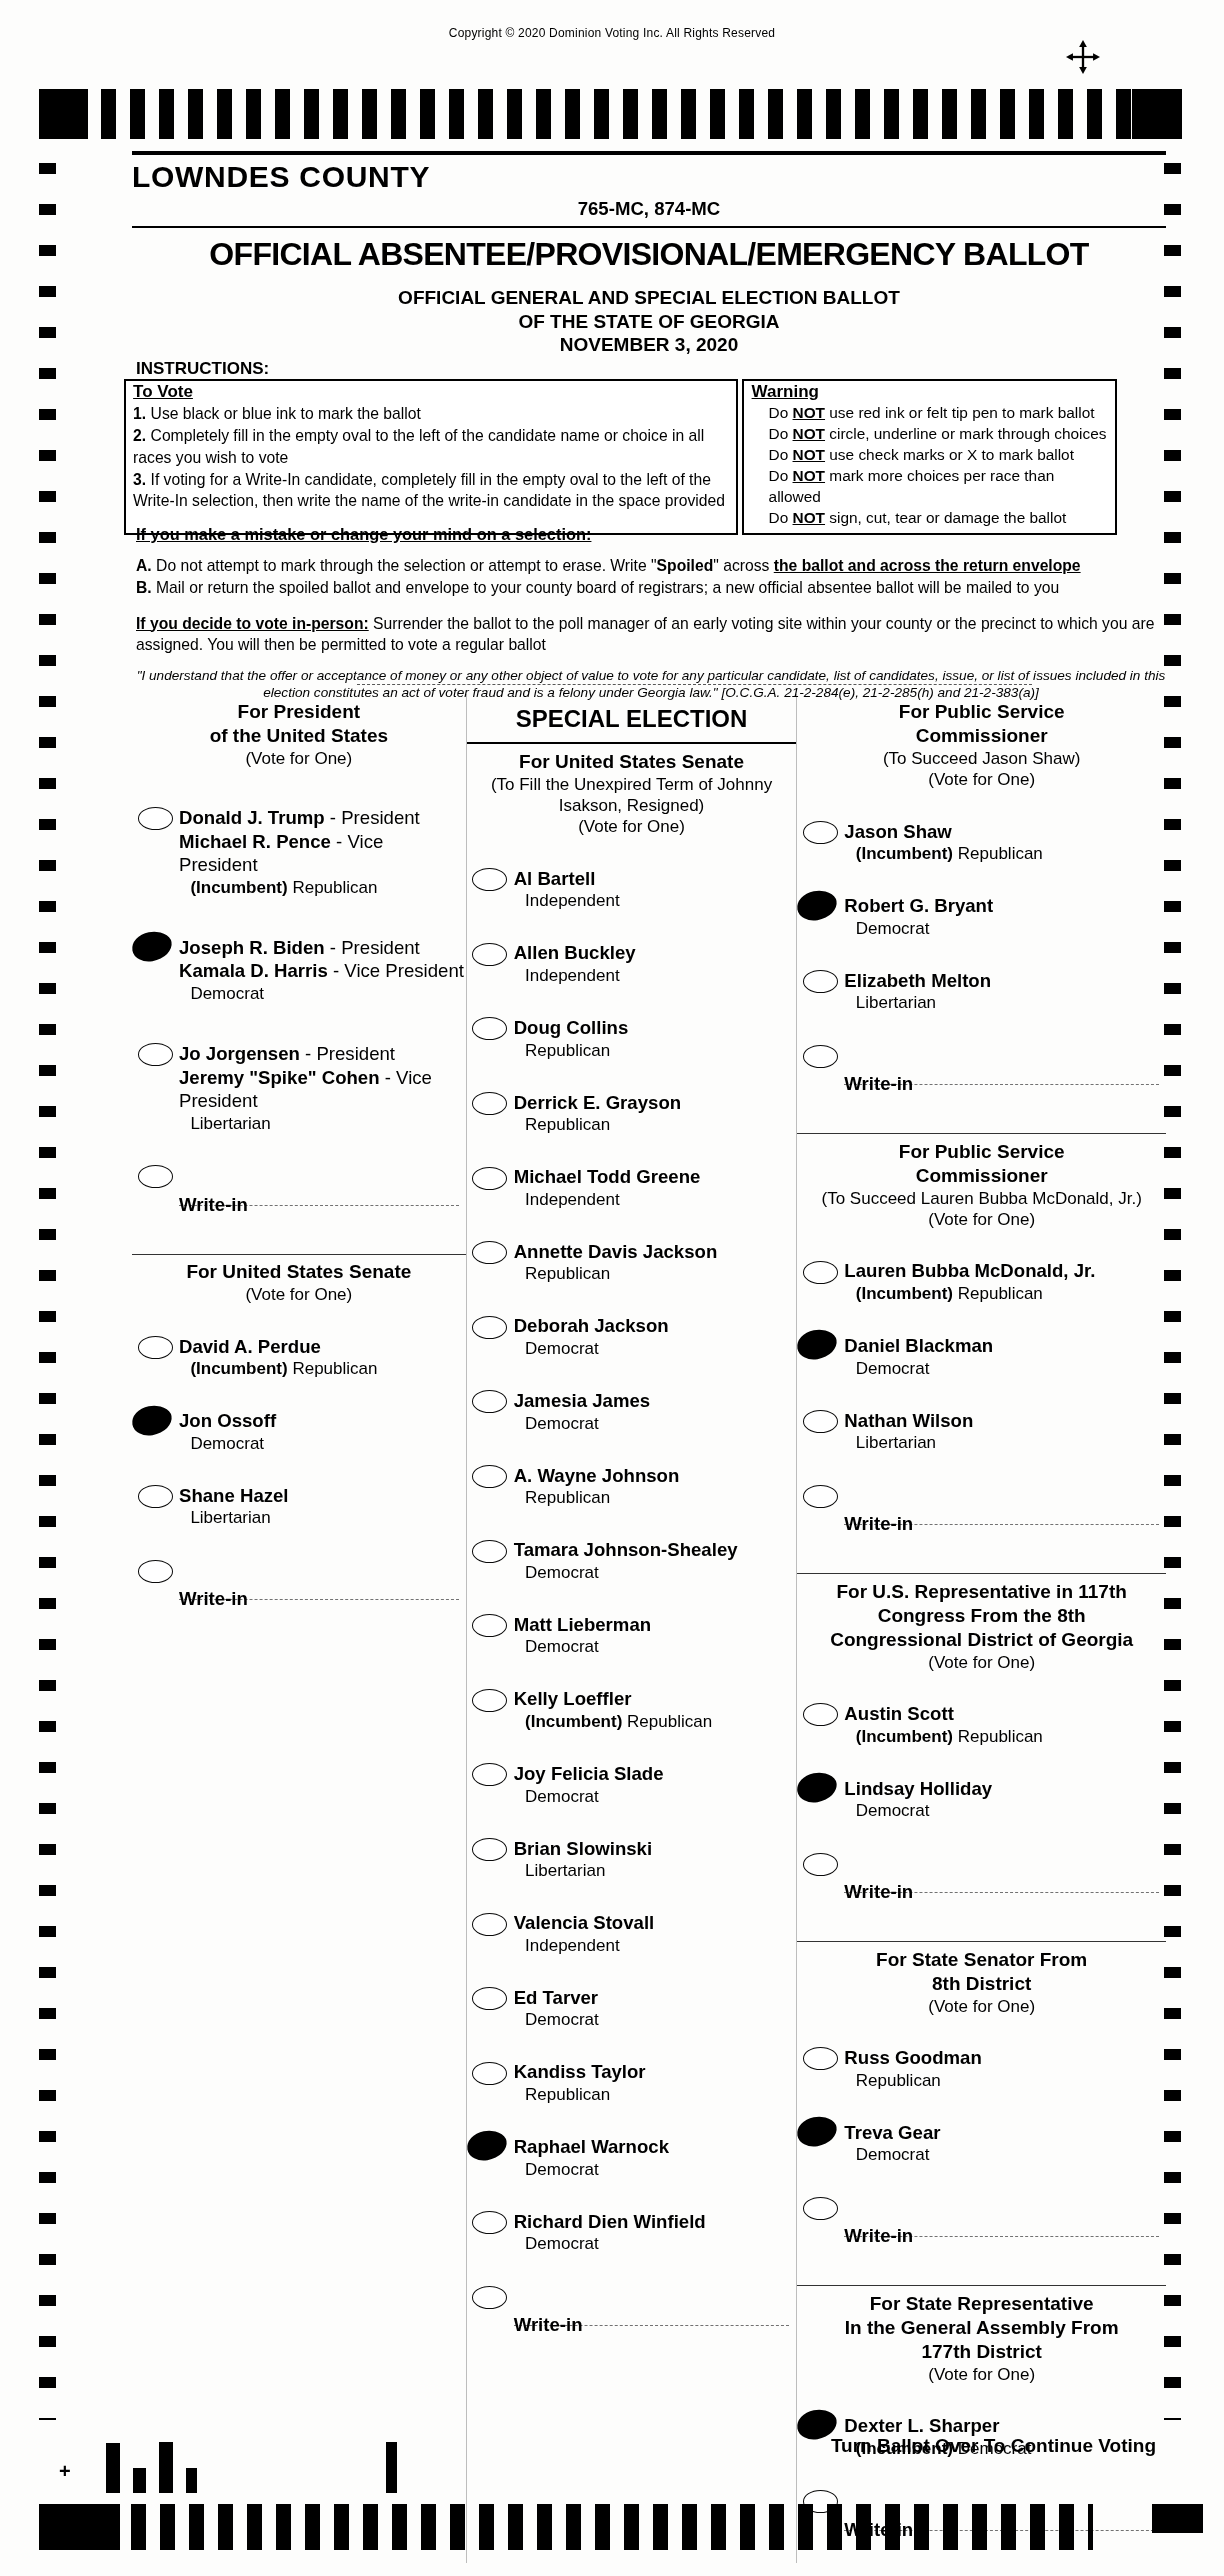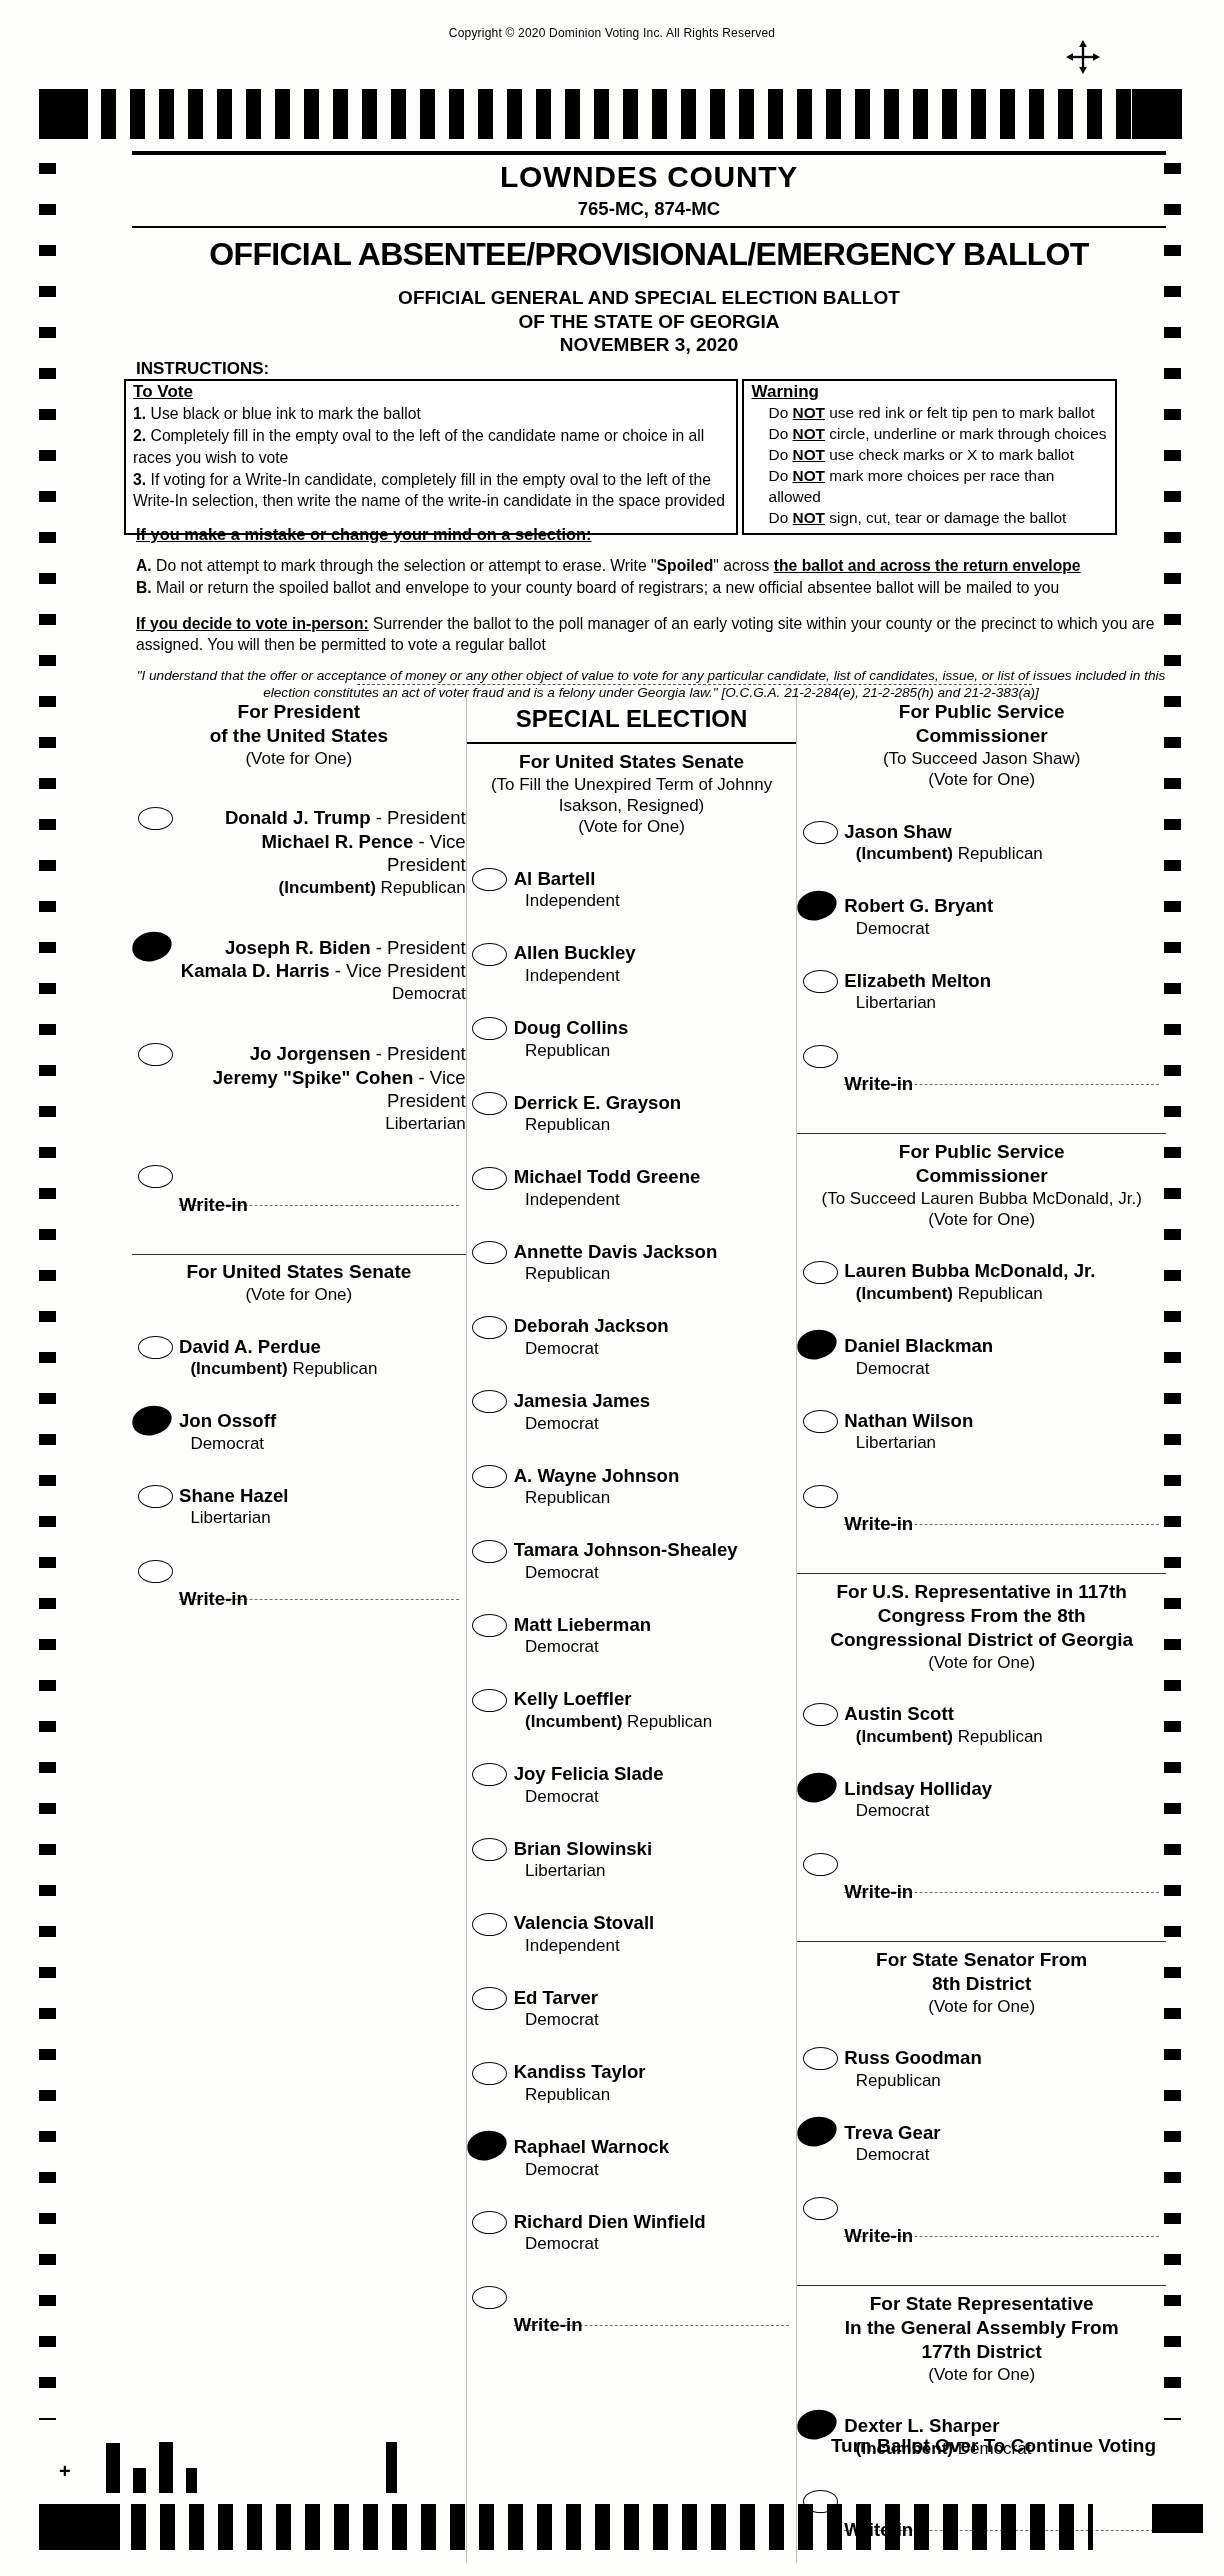--- a/index.html
+++ b/index.html
@@ -14,21 +14,21 @@
   #reg-cross{top:40px;left:1066px;width:34px;height:34px;}
   #top-band{top:89px;left:39px;width:1143px;height:50px;display:flex;}
   #top-band .blockl{width:49px;background:#000;}
   #top-band .bars{flex:1;margin-left:13px;background:repeating-linear-gradient(90deg,#000 0 15px,transparent 15px 29px);}
   #top-band .blockr{width:50px;background:#000;}
   .edge{top:163px;width:17px;height:2257px;background:repeating-linear-gradient(180deg,#000 0 10.7px,transparent 10.7px 41px);}
   #edge-left{left:39px;}
   #edge-right{left:1164px;}
   
   #rule-top{top:151px;left:132px;width:1034px;height:3.6px;background:#000;}
-  #county{top:160px;left:132px;width:1034px;text-align:center;font-size:30px;font-weight:bold;letter-spacing:0.7px;}
+  #county{top:160px;left:132px;width:1034px;text-align:left;font-size:30px;font-weight:bold;letter-spacing:0.7px;}
   #codes{top:198px;left:132px;width:1034px;text-align:center;font-size:18.6px;font-weight:bold;}
   #rule-mid{top:226px;left:132px;width:1034px;height:2.1px;background:#000;}
   #ballot-type{top:236px;left:132px;width:1034px;text-align:center;font-size:32px;font-weight:bold;letter-spacing:-0.7px;}
   #election{top:286px;left:132px;width:1034px;text-align:center;font-size:19px;font-weight:bold;line-height:23.6px;}
   #instructions-label{top:359px;left:136px;font-size:17px;font-weight:bold;}
   
   #boxes{top:379px;left:124px;width:993px;display:flex;align-items:stretch;}
   .ibox{border:2.9px solid #000;background:#fff;}
   #tovote{width:596px;margin-right:4.3px;padding:1.4px 7.1px 4.3px;}
   #warnbox{flex:1;padding:1.4px 7.1px 4.3px;}
@@ -48,21 +48,21 @@
   .col{position:relative;min-height:1722px;}
   .col1{width:334px;}
   .col2{width:330px;border-left:0.7px solid rgba(0,0,0,.25);border-right:0.7px solid rgba(0,0,0,.25);}
   .col3{width:369px;}
   .banner{font-size:24px;font-weight:bold;text-align:center;padding:11.4px 0 8.6px;border-bottom:2.1px solid #000;}
   .contest{padding-top:5.7px;}
   .contest.rule{margin-top:15.7px;border-top:1.4px solid rgba(0,0,0,.8);}
   .c-title{font-size:19px;font-weight:bold;text-align:center;line-height:24px;padding:0 2.9px;}
   .c-sub{font-size:17px;text-align:center;line-height:21.4px;padding:0 2.9px;}
   .cand{position:relative;margin-top:29px;padding-left:47px;}
-  .cand.tall{margin-top:37px;text-align:right;}
+  .cand.tall{margin-top:37px;}
   .oval{position:absolute;left:5.7px;top:1.4px;width:33px;height:21px;border:1.4px solid #0a0a0a;border-radius:50%;background:#fff;}
   .oval.filled{border:none;background:#000;width:40px;height:29px;left:0;top:-3.6px;
     border-radius:48% 52% 55% 45% / 52% 46% 54% 48%;transform:rotate(-10deg);}
   .c-name{font-size:18.6px;font-weight:bold;line-height:23.6px;}
   .c-name .sfx{font-weight:normal;}
   .c-party{font-size:17px;font-weight:normal;line-height:22px;padding-left:11.4px;}
   .writein{position:relative;margin-top:29px;height:74px;}
   .writein .wline{position:absolute;left:47px;right:7.1px;top:41px;border-top:1.4px dashed rgba(0,0,0,.55);}
   .writein .wlabel{position:absolute;left:47px;top:30px;font-size:18.6px;font-weight:bold;}
   

